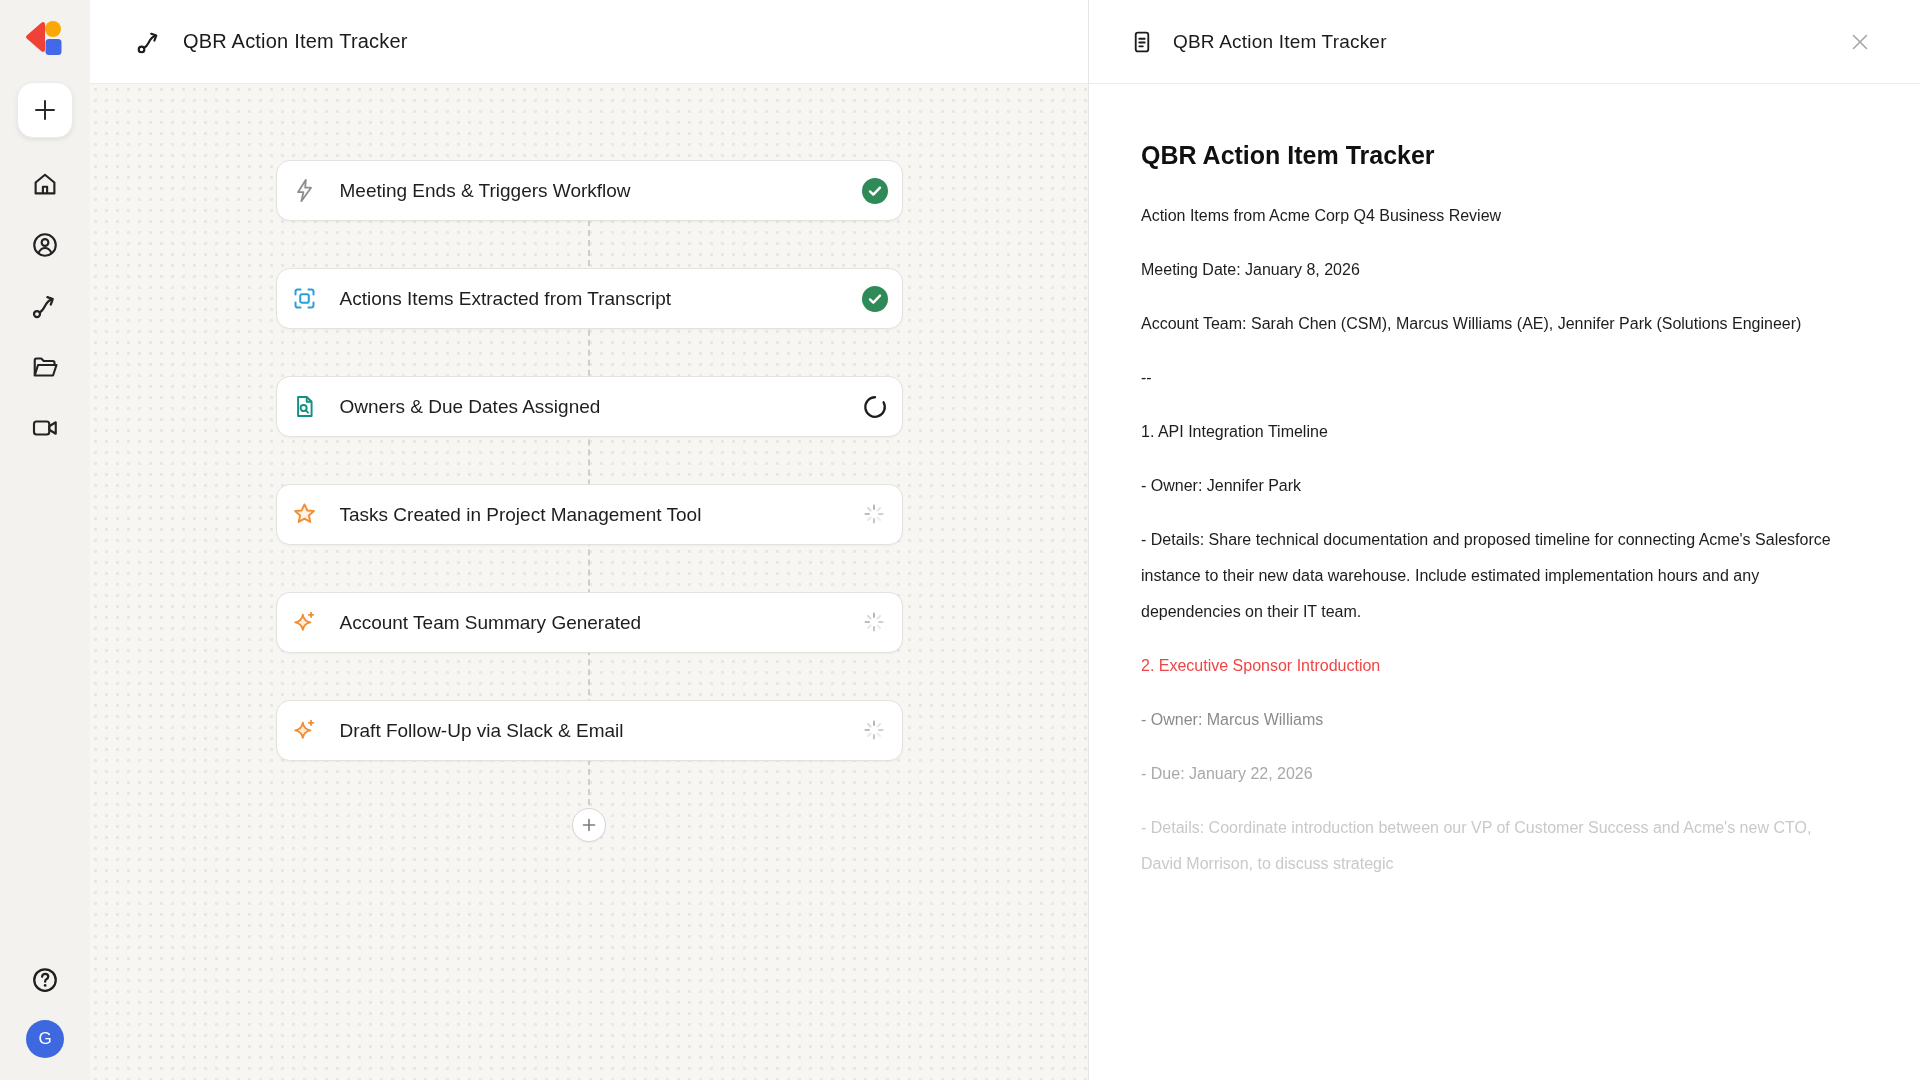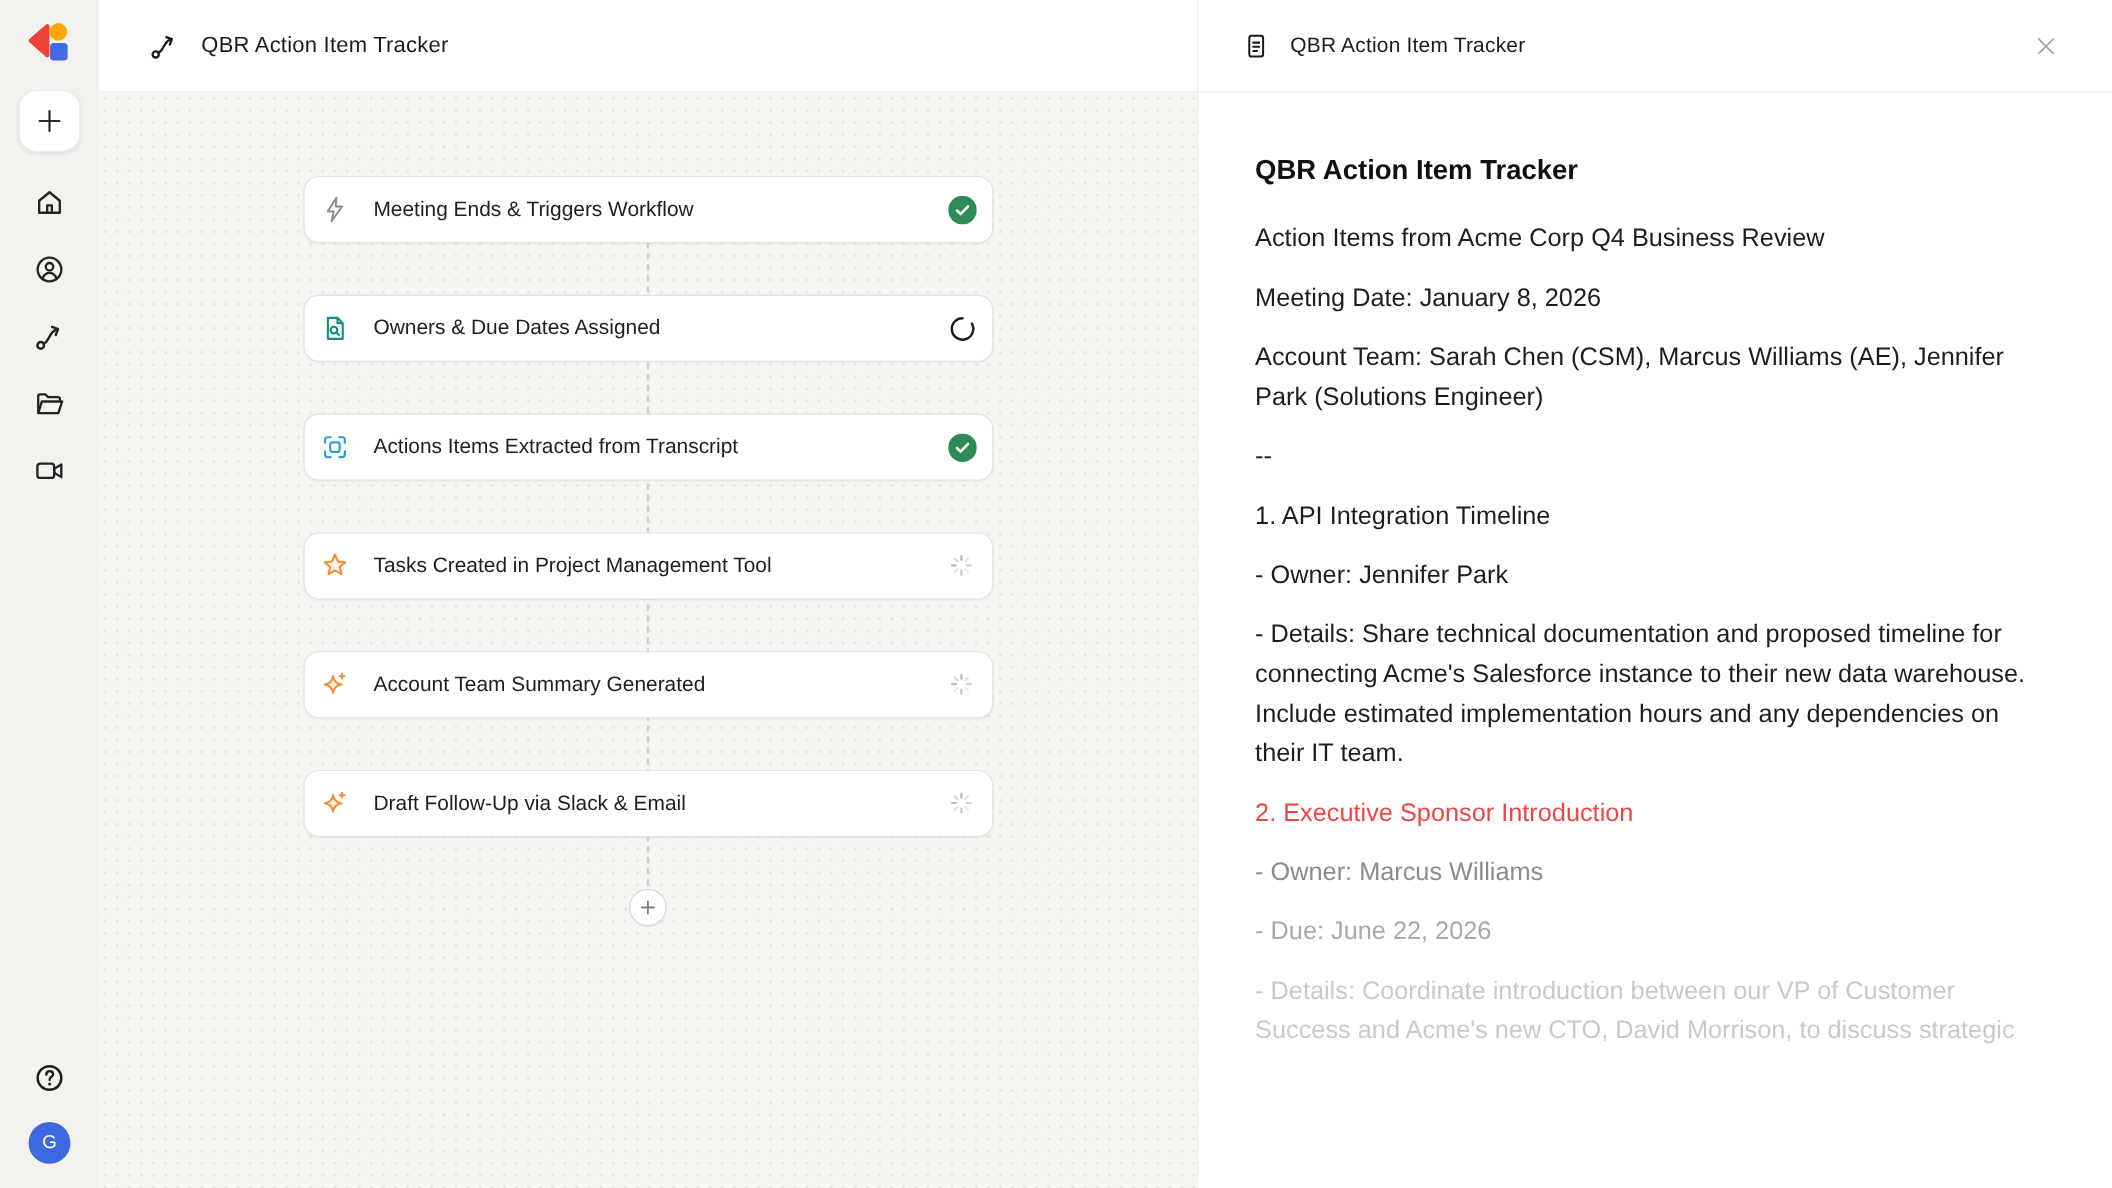--- a/index.html
+++ b/index.html
@@ -50,21 +50,21 @@
   
   .panel { flex:0 0 831px; width:831px; background:#fff; display:flex; flex-direction:column;
     position:relative; }
   .panel-header { flex:0 0 84px; height:84px; border-bottom:1px solid #ececea; display:flex;
     align-items:center; padding:0 44px 0 40px; gap:18px; }
   .panel-header .header-title { flex:1; font-size:19px; }
   .close-btn { background:none; border:none; cursor:pointer; width:32px; height:32px;
     display:flex; align-items:center; justify-content:center; }
   .doc { flex:1; overflow:hidden; padding:54px 68px 0 52px; }
   .doc h1 { font-size:25px; line-height:34px; font-weight:700; color:#101010; margin:0 0 26px; }
-  .doc p { font-size:23px; line-height:36px; color:#1d1d1d; margin:0 0 18px; }
+  .doc p { font-size:16px; line-height:36px; color:#1d1d1d; margin:0 0 18px; }
   .doc p.bold { font-weight:700; color:#141414; }
   .doc p.f1 { color:#ef4444; }
   .doc p.f2 { color:#8b8b8b; }
   .doc p.f3 { color:#a9a9a9; }
   .doc p.f4 { color:#c9c9c9; }
   .fade-overlay { position:absolute; left:0; right:0; bottom:0; height:105px; pointer-events:none;
     background:linear-gradient(rgba(255,255,255,0), rgba(255,255,255,.88)); }
 
   svg { display:block; }
 </style>
@@ -175,50 +175,50 @@
           <span class="status">
             <svg width="26" height="26" viewBox="0 0 26 26">
               <circle cx="13" cy="13" r="13" fill="#2e8b57"></circle>
               <path d="M8 13.4 L11.3 16.6 L18 9.6" fill="none" stroke="#fff" stroke-width="2.4" stroke-linecap="round" stroke-linejoin="round"></path>
             </svg>
           </span>
         </div>
 
         <div class="step-card">
           <span class="step-icon">
-            <svg width="27" height="27" viewBox="0 0 24 24" fill="none" stroke="#12917f" stroke-width="1.7" stroke-linejoin="round">
-              <path d="M6.3 3.5 H14 L18.3 7.8 V20.5 H6.3 Z"></path>
-              <path d="M14 3.5 V7.8 H18.3"></path>
-              <circle cx="11.2" cy="13.4" r="2.7"></circle>
-              <path d="M13.2 15.4 L15.2 17.4" stroke-linecap="round"></path>
-            </svg>
-          </span>
-          <span class="step-label">Owners &amp; Due Dates Assigned</span>
-          <span class="status">
-            <svg width="26" height="26" viewBox="0 0 24 24" fill="none">
-              <path d="M12 3 A 9 9 0 1 0 19.9 7.6" stroke="#1d1d1d" stroke-width="2.1" stroke-linecap="round"></path>
-            </svg>
-          </span>
-        </div>
-
-        <div class="step-card">
-          <span class="step-icon">
             <svg width="27" height="27" viewBox="0 0 24 24" fill="none" stroke="#2d9fd8" stroke-width="1.8" stroke-linecap="round">
               <rect x="8.2" y="8.2" width="7.6" height="7.6" rx="1.6"></rect>
               <path d="M4 8.5 V6 Q4 4 6 4 H8.5"></path>
               <path d="M15.5 4 H18 Q20 4 20 6 V8.5"></path>
               <path d="M20 15.5 V18 Q20 20 18 20 H15.5"></path>
               <path d="M8.5 20 H6 Q4 20 4 18 V15.5"></path>
             </svg>
           </span>
           <span class="step-label">Actions Items Extracted from Transcript</span>
           <span class="status">
             <svg width="26" height="26" viewBox="0 0 26 26">
               <circle cx="13" cy="13" r="13" fill="#2e8b57"></circle>
               <path d="M8 13.4 L11.3 16.6 L18 9.6" fill="none" stroke="#fff" stroke-width="2.4" stroke-linecap="round" stroke-linejoin="round"></path>
+            </svg>
+          </span>
+        </div>
+
+        <div class="step-card">
+          <span class="step-icon">
+            <svg width="27" height="27" viewBox="0 0 24 24" fill="none" stroke="#12917f" stroke-width="1.7" stroke-linejoin="round">
+              <path d="M6.3 3.5 H14 L18.3 7.8 V20.5 H6.3 Z"></path>
+              <path d="M14 3.5 V7.8 H18.3"></path>
+              <circle cx="11.2" cy="13.4" r="2.7"></circle>
+              <path d="M13.2 15.4 L15.2 17.4" stroke-linecap="round"></path>
+            </svg>
+          </span>
+          <span class="step-label">Owners &amp; Due Dates Assigned</span>
+          <span class="status">
+            <svg width="26" height="26" viewBox="0 0 24 24" fill="none">
+              <path d="M12 3 A 9 9 0 1 0 19.9 7.6" stroke="#1d1d1d" stroke-width="2.1" stroke-linecap="round"></path>
             </svg>
           </span>
         </div>
 
         <div class="step-card">
           <span class="step-icon">
             <svg width="27" height="27" viewBox="0 0 24 24">
               <path d="M12 3 L14.5 8.4 L20.3 8.95 L15.9 12.85 L17.2 18.6 L12 15.6 L6.8 18.6 L8.1 12.85 L3.7 8.95 L9.5 8.4 Z" fill="#fdf2e4" stroke="#ef8e32" stroke-width="1.7" stroke-linejoin="round"></path>
             </svg>
           </span>
@@ -314,19 +314,19 @@
       <h1>QBR Action Item Tracker</h1>
       <p>Action Items from Acme Corp Q4 Business Review</p>
       <p>Meeting Date: January 8, 2026</p>
       <p>Account Team: Sarah Chen (CSM), Marcus Williams (AE), Jennifer Park (Solutions Engineer)</p>
       <p>--</p>
       <p>1. API Integration Timeline</p>
       <p>- Owner: Jennifer Park</p>
       <p>- Details: Share technical documentation and proposed timeline for connecting Acme's Salesforce instance to their new data warehouse. Include estimated implementation hours and any dependencies on their IT team.</p>
       <p class="f1">2. Executive Sponsor Introduction</p>
       <p class="f2">- Owner: Marcus Williams</p>
-      <p class="f3">- Due: June 22, 2026</p>
+      <p class="f3">- Due: January 22, 2026</p>
       <p class="f4">- Details: Coordinate introduction between our VP of Customer Success and Acme's new CTO, David Morrison, to discuss strategic</p>
     </div>
     <div class="fade-overlay"></div>
   </section>
 
 </div>
 
 </body></html>

